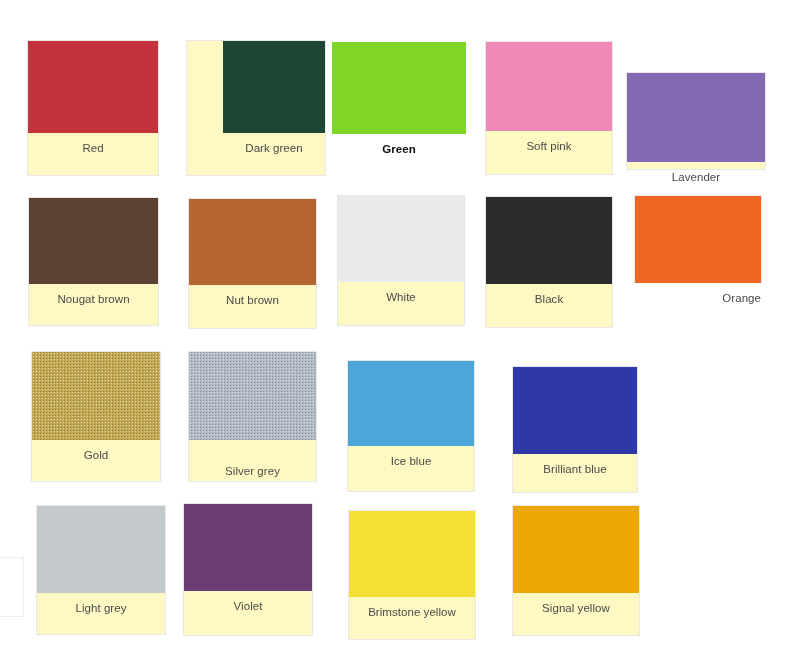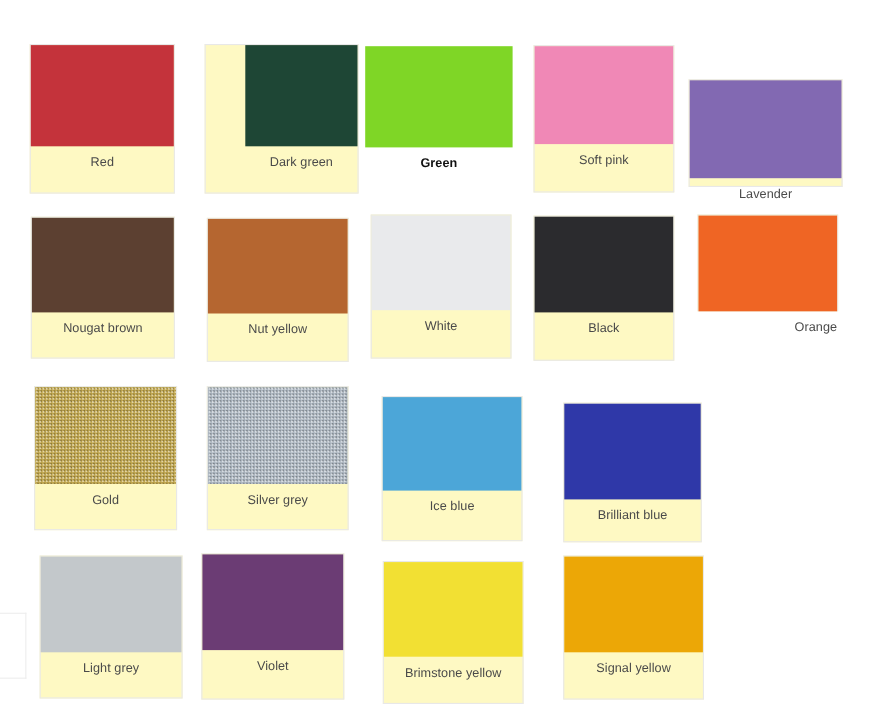--- a/index.html
+++ b/index.html
@@ -127,21 +127,21 @@
     </div>
     <div class="swatch-card" style="left: 28px; top: 197px; width: 131px; height: 129px;">
       <div class="swatch-color" style="height: 86px; background: rgb(92, 64, 49);"></div>
       <div class="swatch-label-wrap">
         <div class="swatch-label">Nougat brown</div>
       </div>
     </div>
     <div class="swatch-card" style="left: 188px; top: 198px; width: 129px; height: 131px;">
       <div class="swatch-color" style="height: 86px; background: rgb(181, 102, 48);"></div>
       <div class="swatch-label-wrap">
-        <div class="swatch-label">Nut yellow</div>
+        <div class="swatch-label">Nut brown</div>
       </div>
     </div>
     <div class="swatch-card" style="left: 337px; top: 195px; width: 128px; height: 131px;">
       <div class="swatch-color" style="height: 86px; background: rgb(233, 234, 236);"></div>
       <div class="swatch-label-wrap">
         <div class="swatch-label">White</div>
       </div>
     </div>
     <div class="swatch-card" style="left: 485px; top: 196px; width: 128px; height: 132px;">
       <div class="swatch-color" style="height: 87px; background: rgb(43, 43, 46);"></div>
@@ -154,21 +154,21 @@
       <div class="swatch-label-wrap">
         <div class="swatch-label">Orange</div>
       </div>
     </div>
     <div class="swatch-card" style="left: 31px; top: 351px; width: 130px; height: 131px;">
       <div class="swatch-color metallic" style="height: 88px; background: rgb(193, 167, 79);"></div>
       <div class="swatch-label-wrap">
         <div class="swatch-label">Gold</div>
       </div>
     </div>
-    <div class="swatch-card" style="left: 188px; top: 351px; width: 129px; height: 131px;">
+    <div class="swatch-card" style="left: 188px; top: 351px; width: 129px; height: 131px; gap: 16px;">
       <div class="swatch-color metallic" style="height: 88px; background: rgb(176, 186, 196);"></div>
       <div class="swatch-label-wrap">
         <div class="swatch-label">Silver grey</div>
       </div>
     </div>
     <div class="swatch-card" style="left: 347px; top: 360px; width: 128px; height: 132px;">
       <div class="swatch-color" style="height: 85px; background: rgb(76, 166, 216);"></div>
       <div class="swatch-label-wrap">
         <div class="swatch-label">Ice blue</div>
       </div>

